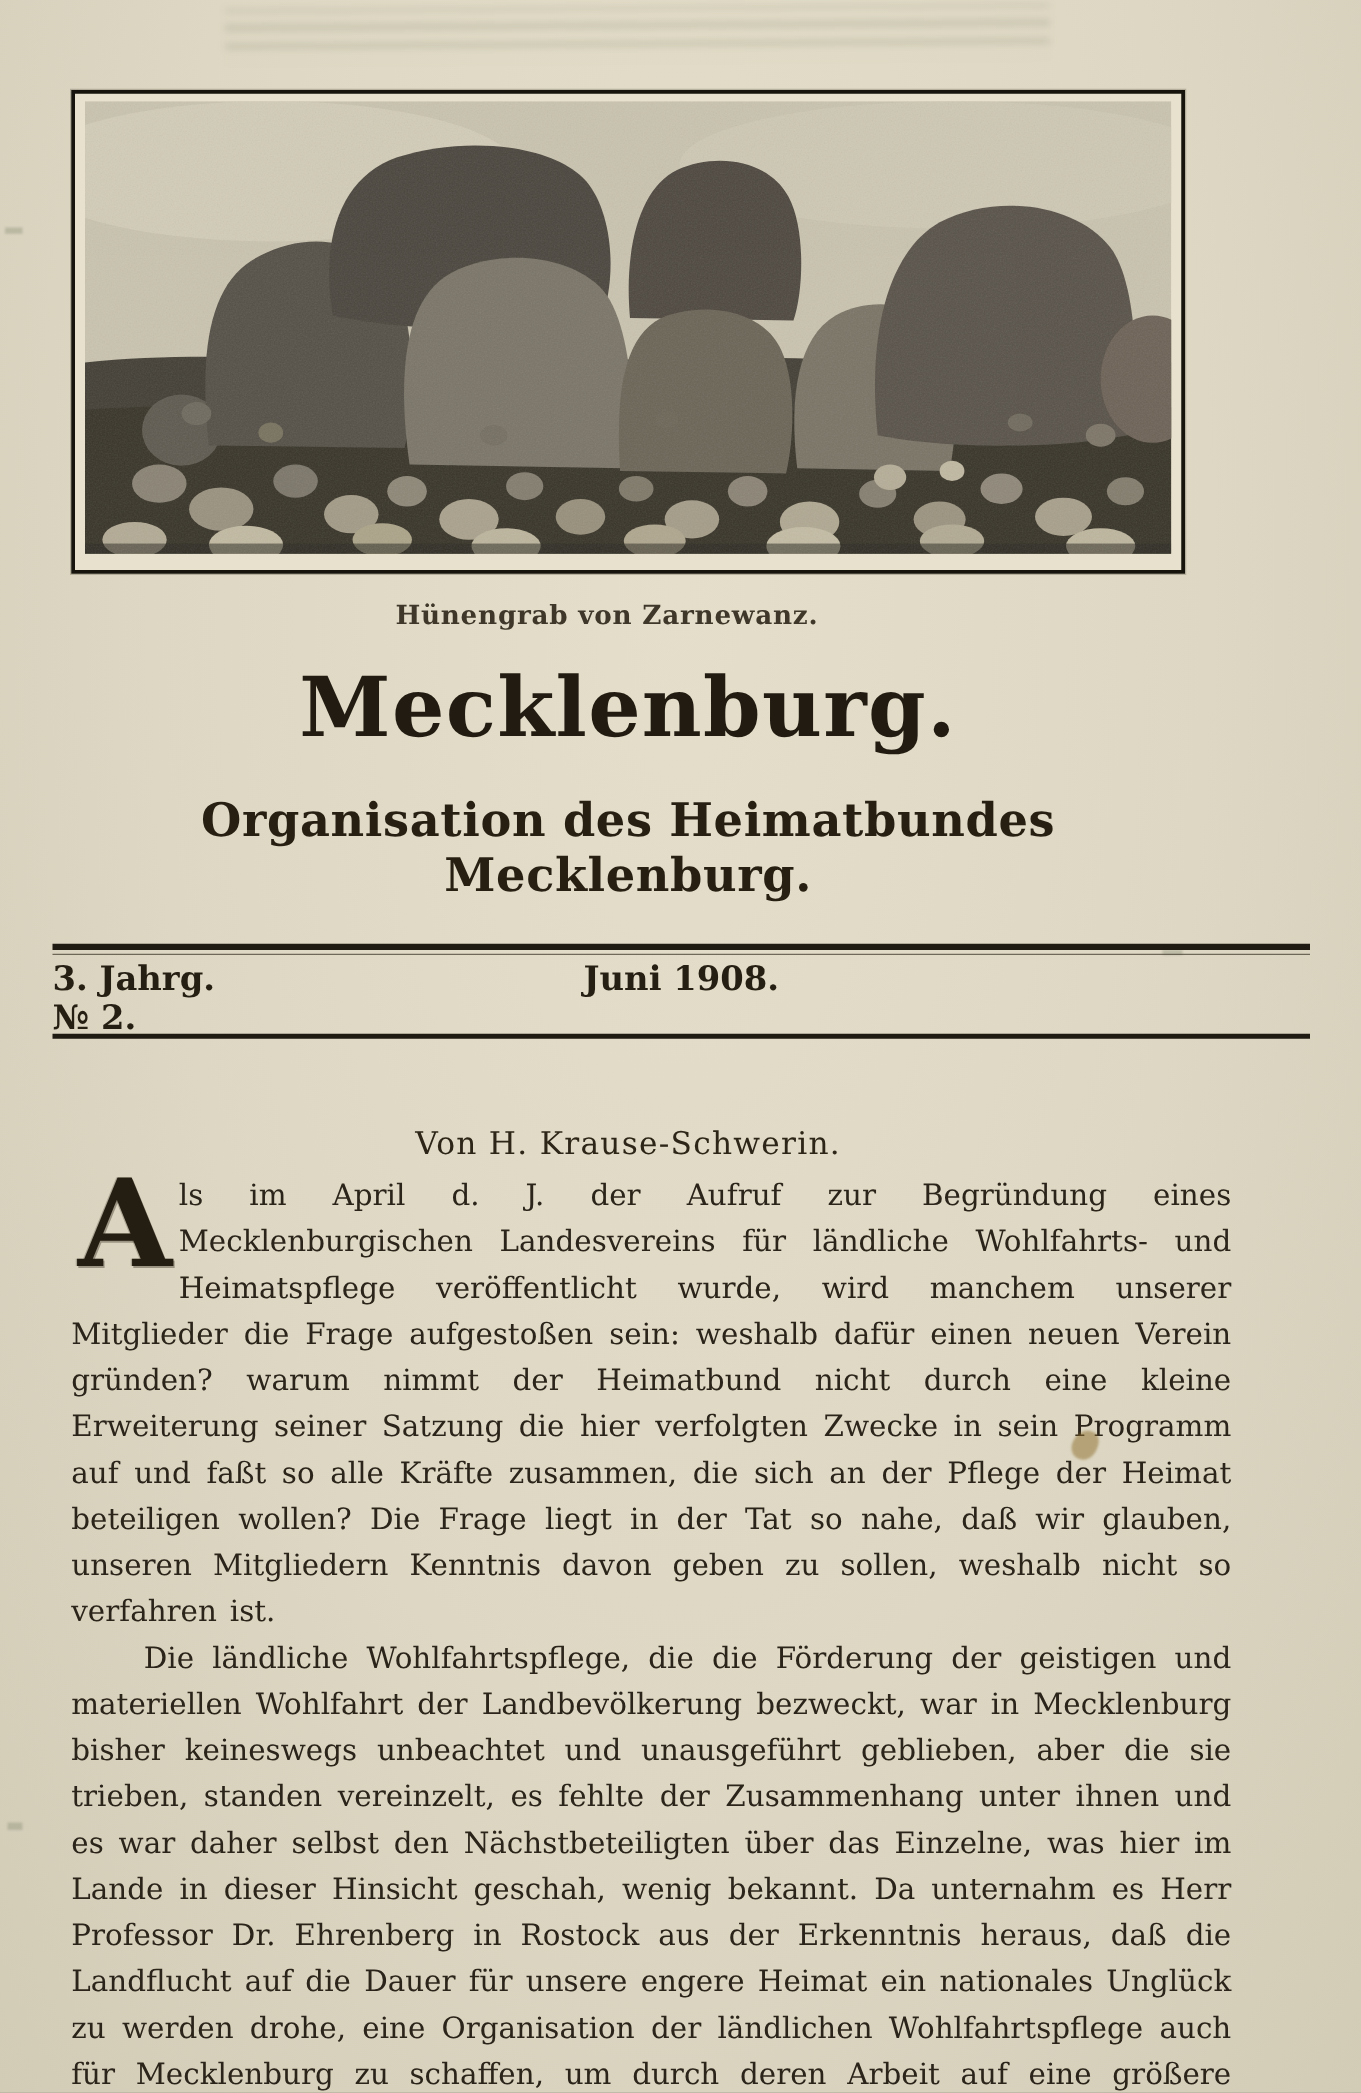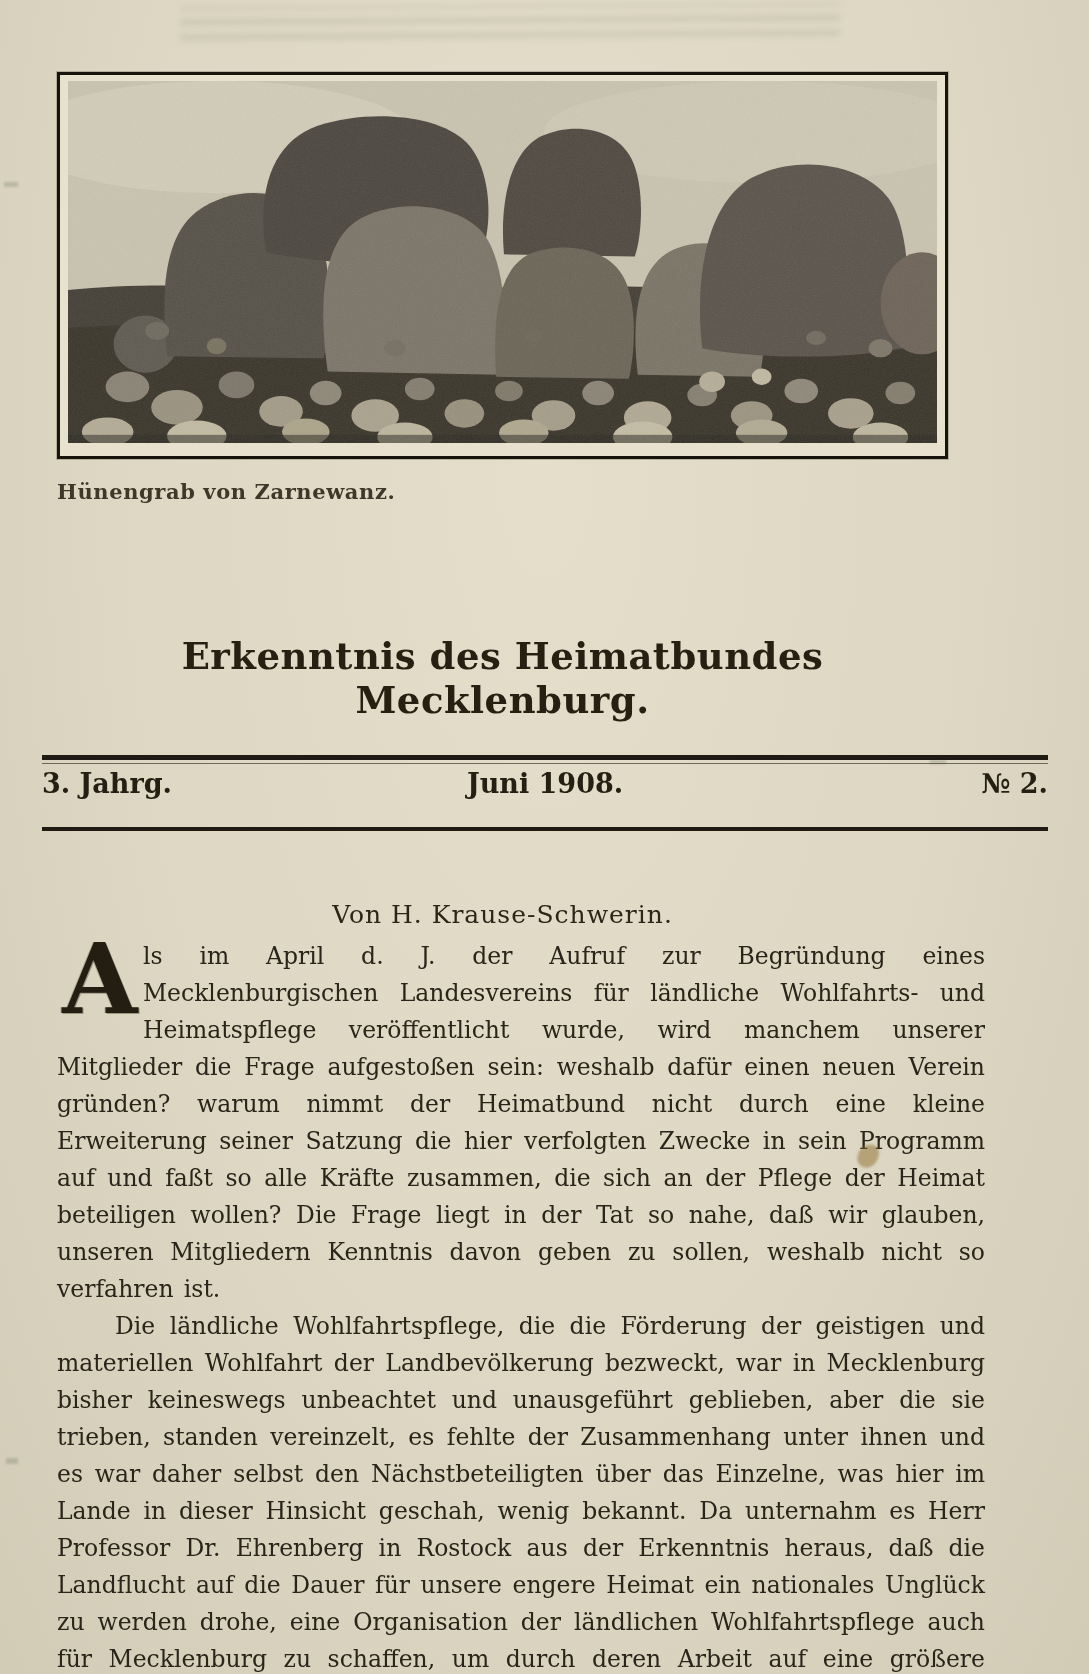--- a/index.html
+++ b/index.html
@@ -20,36 +20,36 @@
   .em2{left:6px;top:1458px;width:12px;height:6px;}
   .em3{left:930px;top:760px;width:16px;height:4px;}
 
   .photo-frame{
     position:absolute;left:57px;top:72px;width:891px;height:387px;margin:0;
     box-sizing:border-box;border:3px solid #17140d;background:#e7e1cd;
     padding:6px 8px 13px 8px;box-shadow:0 0 0 1px rgba(60,55,40,.25);
   }
   .photo-frame svg{display:block;width:100%;height:100%;}
 
-  .caption{position:absolute;left:57px;top:479px;width:891px;text-align:left;
+  .caption{position:absolute;left:40px;top:479px;width:891px;text-align:center;
     font-size:21px;font-weight:bold;letter-spacing:.6px;color:#3e372a;}
 
   .title{position:absolute;left:57px;top:527px;width:891px;margin:0;text-align:center;
     font-size:66px;font-weight:bold;letter-spacing:1px;color:#211b11;}
   .subtitle{position:absolute;left:57px;top:634px;width:891px;margin:0;text-align:center;
     font-size:37px;font-weight:bold;letter-spacing:.5px;color:#281f13;}
 
   .rule-a{position:absolute;left:42px;top:755px;width:1006px;height:3px;
     border-top:5px solid #1f1a12;border-bottom:1px solid rgba(50,44,32,.65);}
   .rule-b{position:absolute;left:42px;top:827px;width:1006px;height:0;
     border-top:4px solid #1f1a12;}
 
   .issue-row{position:absolute;left:42px;top:768px;width:1006px;
     display:flex;justify-content:space-between;align-items:baseline;
-    font-size:27px;font-weight:bold;color:#251e12;}
+    font-size:27px;font-weight:bold;color:#251e12;flex-direction:column;}
   .issue-row .mid{position:absolute;left:50%;transform:translateX(-50%);text-align:right;}
 
   .heading{position:absolute;left:57px;top:852px;width:891px;margin:0;text-align:center;
     font-size:29px;font-weight:bold;letter-spacing:.4px;color:#241d11;}
   .byline{position:absolute;left:57px;top:900px;width:891px;text-align:center;
     font-size:25px;letter-spacing:1px;color:#2d2618;}
 
   .body-text{position:absolute;left:57px;top:938px;width:928px;
     font-size:23.5px;line-height:37px;text-align:justify;word-spacing:.12em;
     color:#2b241a;}
@@ -140,21 +140,22 @@
         <ellipse cx="700" cy="345" rx="26" ry="13" fill="#b2aa93"></ellipse>
           <ellipse cx="820" cy="349" rx="28" ry="14" fill="#beb69e"></ellipse>
       </g>
       <rect y="347" width="877" height="8" fill="#2c2922" opacity="0.55"></rect>
       <rect width="877" height="355" filter="url(#grain)" opacity="0.13"></rect>
     </svg>
   </figure>
 
   <figcaption class="caption">Hünengrab von Zarnewanz.</figcaption>
 
-  <h2 class="subtitle">Erkenntnis des Heimatbundes Mecklenburg.</h2>
+  <h1 class="title">Mecklenburg.</h1>
+  <h2 class="subtitle">Organisation des Heimatbundes Mecklenburg.</h2>
 
   <div class="rule-a"></div>
 
   <div class="issue-row">
     <span>3. Jahrg.</span>
     <span class="mid">Juni 1908.</span>
     <span>№ 2.</span>
   </div>
 
   <div class="rule-b"></div>

